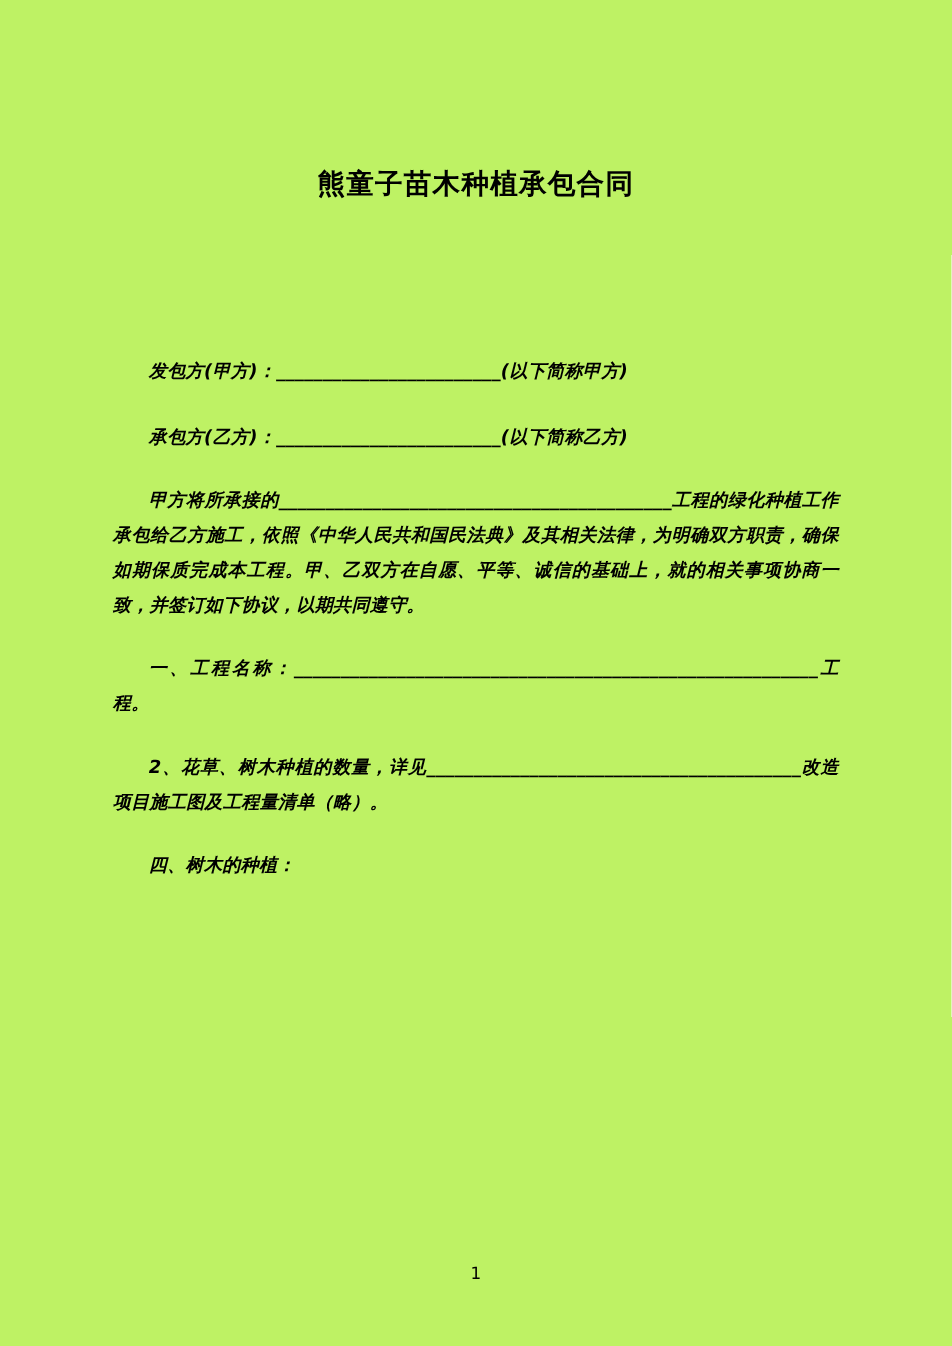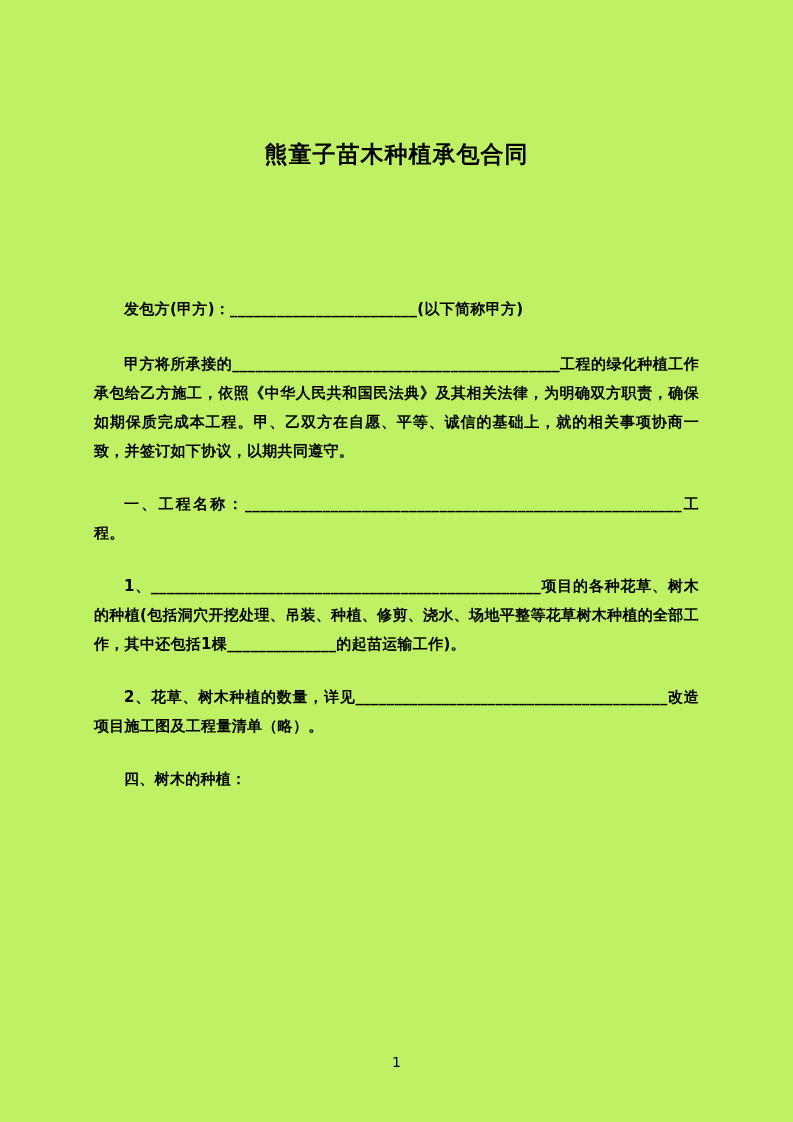--- a/index.html
+++ b/index.html
@@ -32,20 +32,21 @@
   }
   p.body-para {
     margin: 0 0 24px 0;
     font-size: 15px;
     font-weight: bold;
     line-height: 29px;
     text-align: justify;
     text-indent: 2em;
     word-break: break-all;
     letter-spacing: 0.3px;
+    font-style: italic;
   }
   p.body-para.first {
     margin-bottom: 26px;
   }
   .page-footer {
     position: absolute;
     left: 0;
     bottom: 52px;
     width: 100%;
     text-align: center;
@@ -55,28 +56,28 @@
 </style>
 </head>
 <body>
 
 <div class="page">
 
   <h1 class="doc-title"><span>熊童子苗木种植承包合同</span></h1>
 
   <p class="body-para first">发包方(甲方)：________________________(以下简称甲方)</p>
 
+  <p class="body-para">承包方(乙方)：________________________(以下简称乙方)</p>
 
   <p class="body-para">甲方将所承接的__________________________________________工程的绿化种植工作承包给乙方施工，依照《中华人民共和国民法典》及其相关法律，为明确双方职责，确保如期保质完成本工程。甲、乙双方在自愿、平等、诚信的基础上，就的相关事项协商一致，并签订如下协议，以期共同遵守。</p>
 
   <p class="body-para">一、工程名称：________________________________________________________工程。</p>
 
 
 
-  <p class="body-para">1、__________________________________________________项目的各种花草、树木的种植(包括洞穴开挖处理、吊装、种植、修剪、浇水、场地平整等花草树木种植的全部工作，其中还包括1棵______________的起苗运输工作)。</p>
 
   <p class="body-para">2、花草、树木种植的数量，详见________________________________________改造项目施工图及工程量清单（略）。</p>
 
   <p class="body-para">四、树木的种植：</p>
 
 
   <div class="page-footer">1</div>
 
 </div>
 

